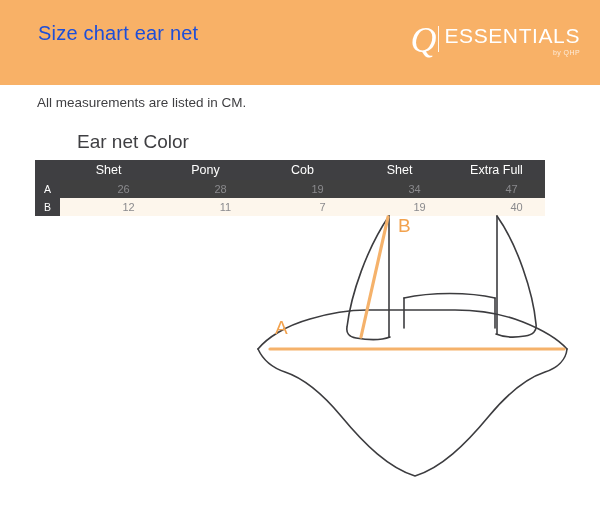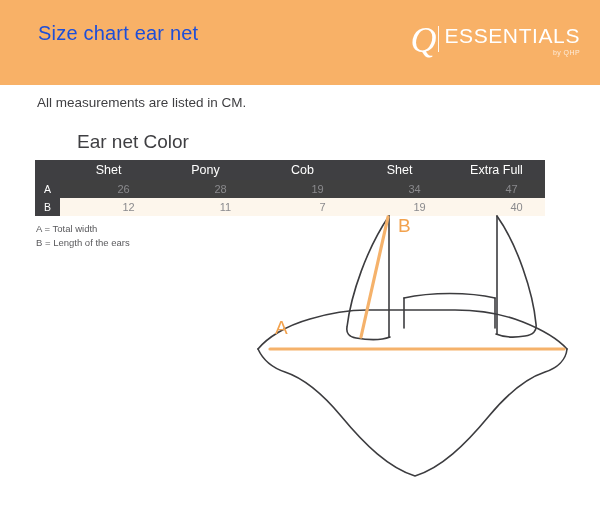--- a/index.html
+++ b/index.html
@@ -143,24 +143,20 @@
           <td class="cell">12</td>
           <td class="cell">11</td>
           <td class="cell">7</td>
           <td class="cell">19</td>
           <td class="cell">40</td>
         </tr>
       </tbody>
     </table>
   </div>
 
-  <div class="legend">
-    <div>A = Total width</div>
-    <div>B = Length of the ears</div>
-  </div>
 
   <div class="diagram">
     <svg viewBox="0 0 330 300" width="330" height="300">
 
       <path d="M 3 149
                C 12 138, 30 126, 55 119
                C 75 113, 95 110, 112 110
                L 200 110
                C 222 110, 248 114, 268 122
                C 288 130, 303 139, 312 149" fill="none" stroke="#3c3c3f" stroke-width="1.6" stroke-linecap="round" stroke-linejoin="round"></path>

